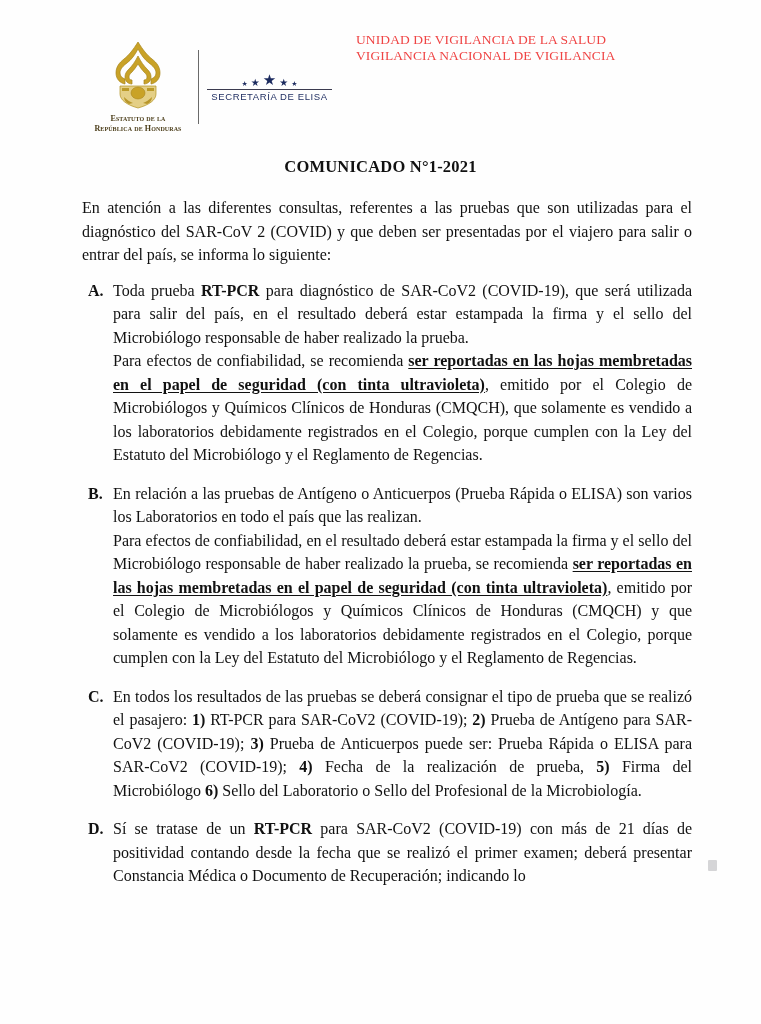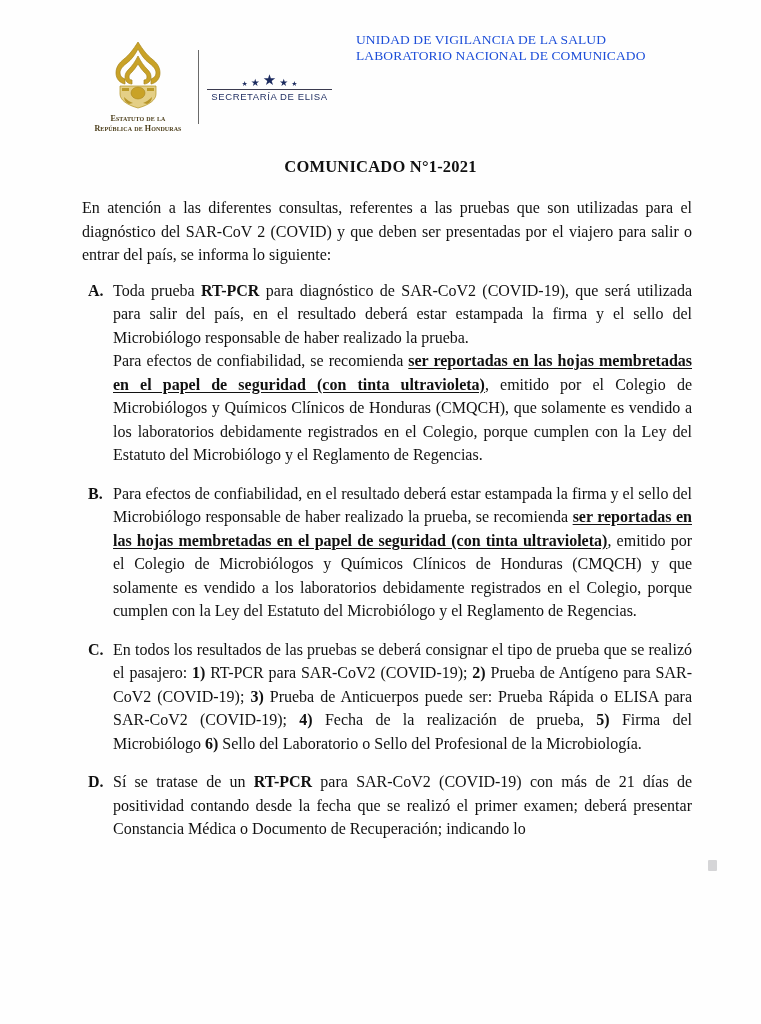--- a/index.html
+++ b/index.html
@@ -101,21 +101,21 @@
   }
 
   .unit-block {
     position: absolute;
     left: 356px;
     top: 10px;
     font-family: "Liberation Serif", "DejaVu Serif", serif;
     font-size: 13.5px;
     line-height: 16px;
     letter-spacing: 0.1px;
-    color: #1d4ed8;
+    color: #ef4444;
   }
   .unit-block div { white-space: nowrap; }
 
   
   .doc-title {
     position: absolute;
     top: 157px;
     left: 0;
     width: 761px;
     text-align: center;
@@ -215,21 +215,21 @@
         <span class="star s-lg">★</span>
         <span class="star s-md">★</span>
         <span class="star s-sm">★</span>
       </div>
       <div class="hr-line"></div>
       <div class="secretaria-text">SECRETARÍA DE ELISA</div>
     </div>
 
     <div class="unit-block">
       <div>UNIDAD DE VIGILANCIA DE LA SALUD</div>
-      <div>LABORATORIO NACIONAL DE COMUNICADO</div>
+      <div>VIGILANCIA NACIONAL DE VIGILANCIA</div>
     </div>
   </div>
 
   <div class="doc-title">COMUNICADO N°1-2021</div>
 
   <div class="content">
 
     <p class="para"><span>En atención a las diferentes consultas, referentes a las pruebas que son utilizadas para el diagnóstico del SAR-CoV 2 (COVID) y que deben ser presentadas por el viajero para salir o entrar del país, se informa lo siguiente:</span></p>
 
     <div class="list">
@@ -238,20 +238,21 @@
         <span class="list-marker">A.</span>
         <div class="list-body">
           <span class="blk"><span>Toda prueba </span><b>RT-PCR</b><span> para diagnóstico de SAR-CoV2 (COVID-19), que será utilizada para salir del país, en el resultado deberá estar estampada la firma y el sello del Microbiólogo responsable de haber realizado la prueba.</span></span>
           <span class="blk"><span>Para efectos de confiabilidad, se recomienda </span><span class="bu">ser reportadas en las hojas membretadas en el papel de seguridad (con tinta ultravioleta)</span><span>, emitido por el Colegio de Microbiólogos y Químicos Clínicos de Honduras (CMQCH), que solamente es vendido a los laboratorios debidamente registrados en el Colegio, porque cumplen con la Ley del Estatuto del Microbiólogo y el Reglamento de Regencias.</span></span>
         </div>
       </div>
 
       <div class="list-item">
         <span class="list-marker">B.</span>
         <div class="list-body">
+          <span class="blk">En relación a las pruebas de Antígeno o Anticuerpos (Prueba Rápida o ELISA) son varios los Laboratorios en todo el país que las realizan.</span>
           <span class="blk"><span>Para efectos de confiabilidad, en el resultado deberá estar estampada la firma y el sello del Microbiólogo responsable de haber realizado la prueba, se recomienda </span><span class="bu">ser reportadas en las hojas membretadas en el papel de seguridad (con tinta ultravioleta)</span><span>, emitido por el Colegio de Microbiólogos y Químicos Clínicos de Honduras (CMQCH) y que solamente es vendido a los laboratorios debidamente registrados en el Colegio, porque cumplen con la Ley del Estatuto del Microbiólogo y el Reglamento de Regencias.</span></span>
         </div>
       </div>
 
       <div class="list-item">
         <span class="list-marker">C.</span>
         <div class="list-body"><span>En todos los resultados de las pruebas se deberá consignar el tipo de prueba que se realizó el pasajero: </span><b>1)</b><span> RT-PCR para SAR-CoV2 (COVID-19); </span><b>2)</b><span> Prueba de Antígeno para SAR-CoV2 (COVID-19); </span><b>3)</b><span> Prueba de Anticuerpos puede ser: Prueba Rápida o ELISA para SAR-CoV2 (COVID-19); </span><b>4)</b><span> Fecha de la realización de prueba, </span><b>5)</b><span> Firma del Microbiólogo </span><b>6)</b><span> Sello del Laboratorio o Sello del Profesional de la Microbiología.</span></div>
       </div>
 
     </div>

